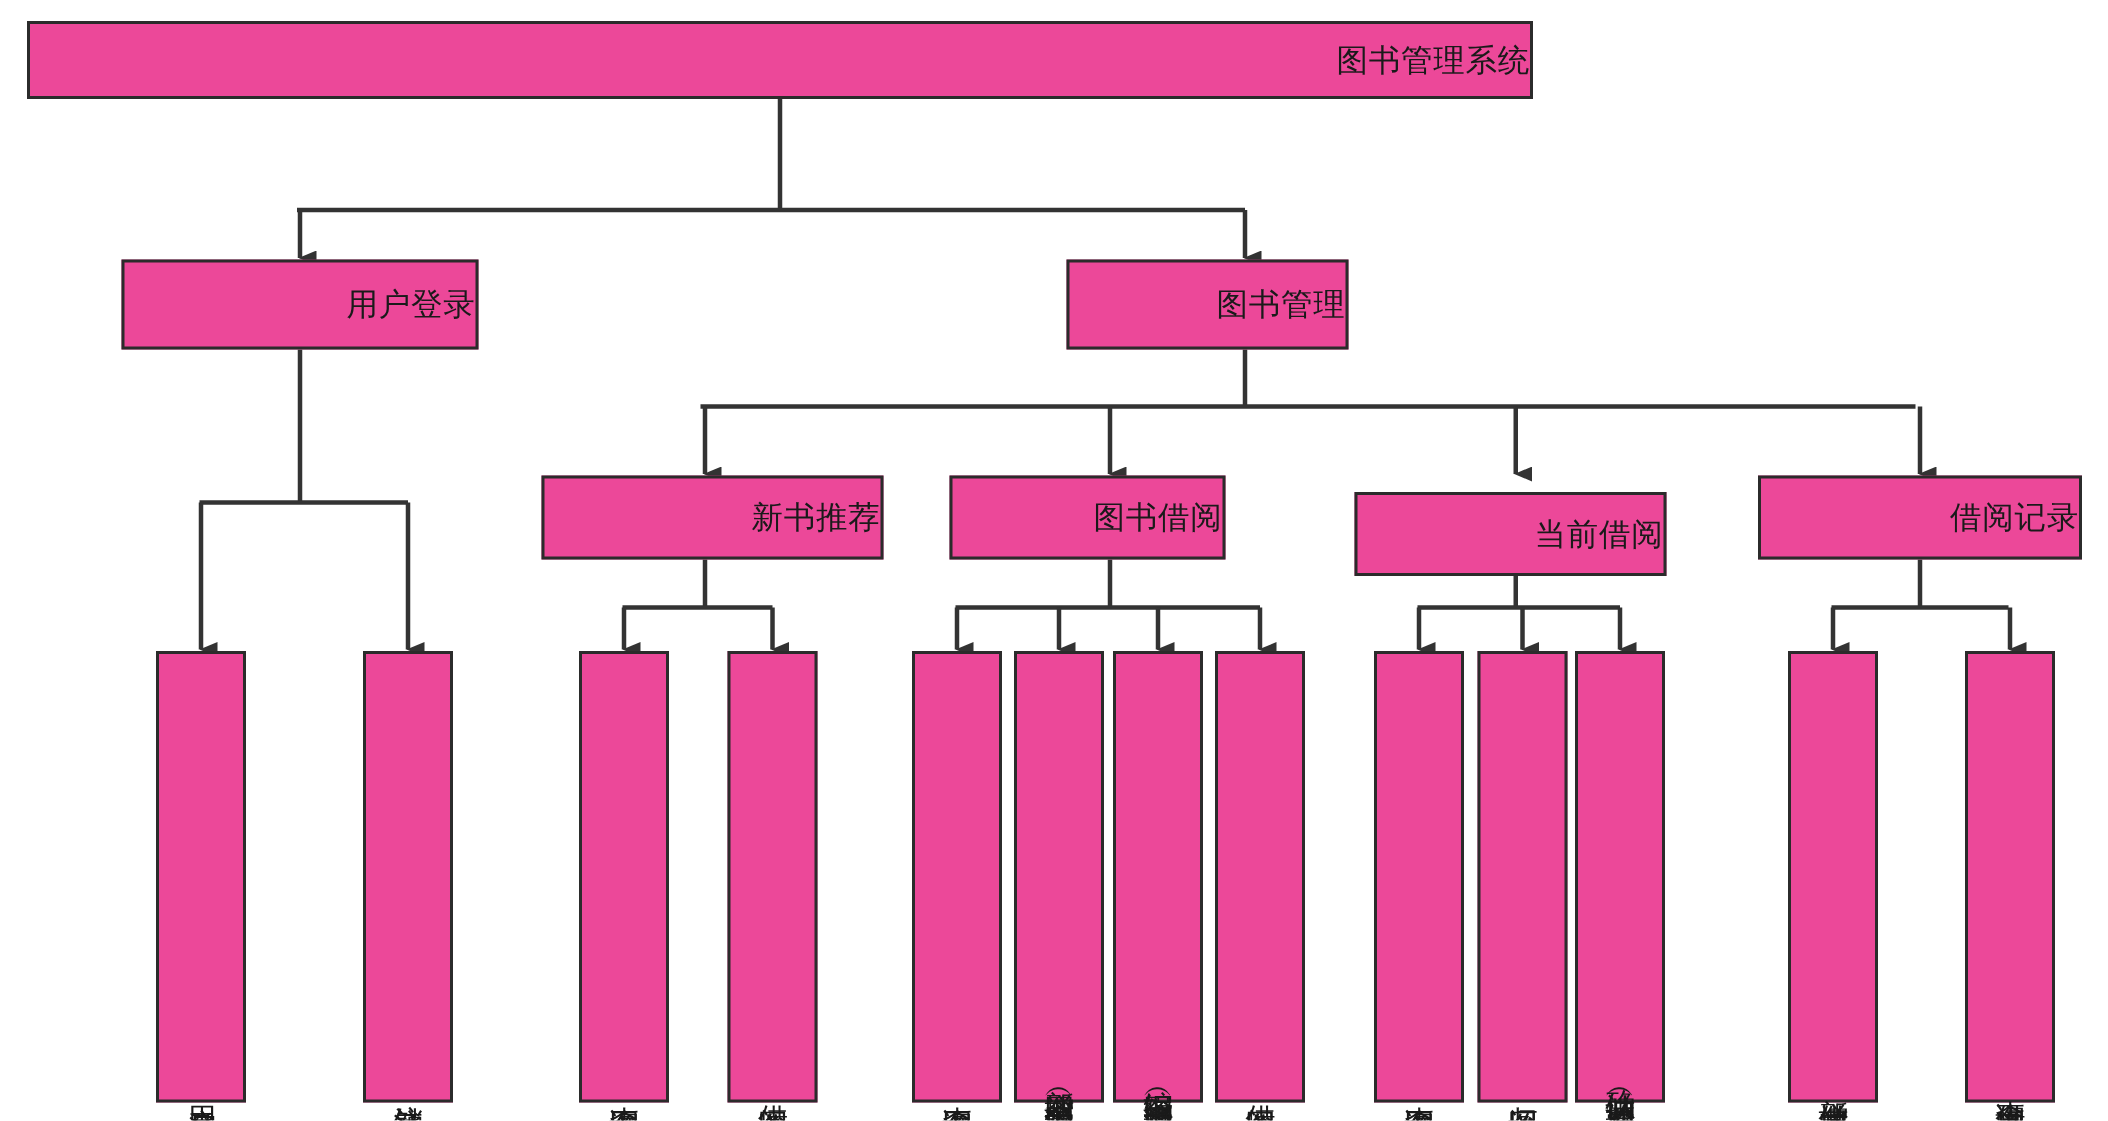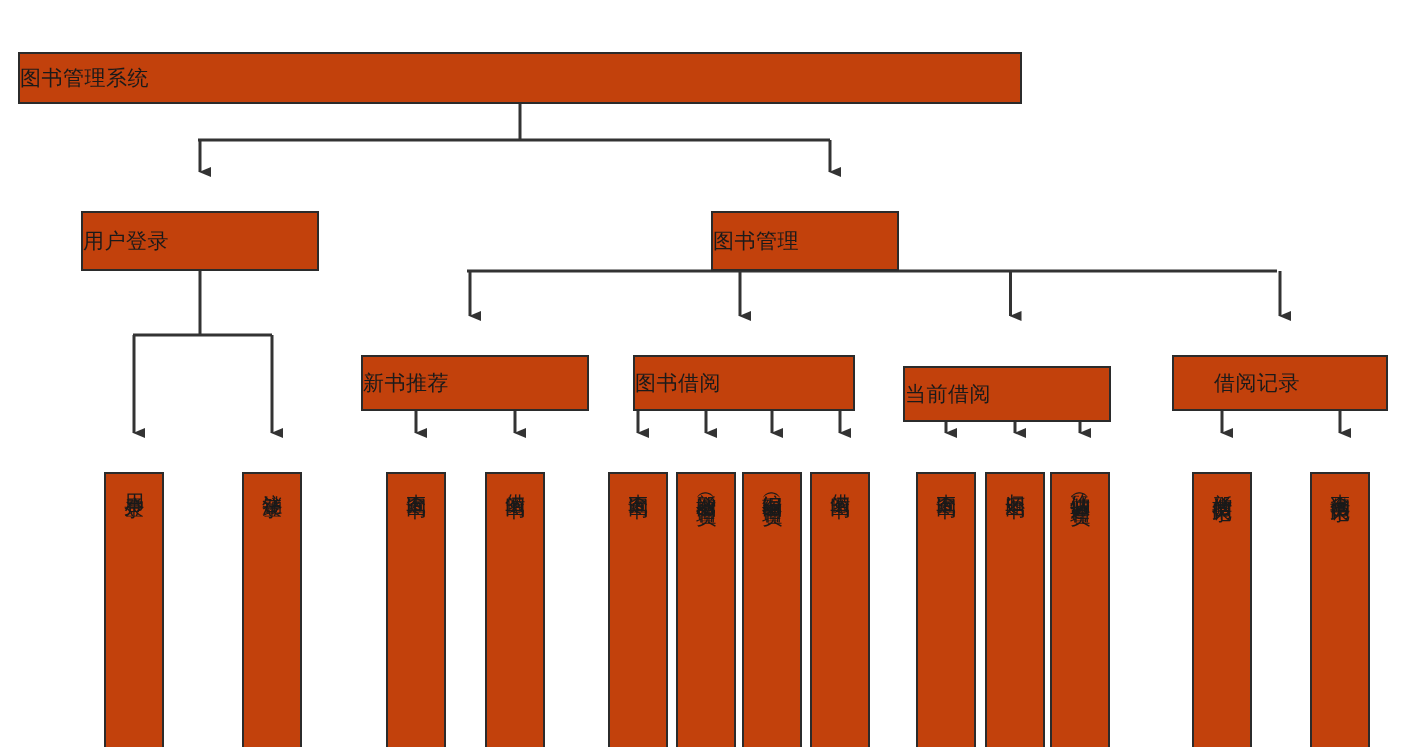--- a/index.html
+++ b/index.html
@@ -22,29 +22,28 @@
     left: 0;
     top: 0;
     width: 1405px;
     height: 747px;
     pointer-events: none;
   }
   .node {
     position: absolute;
     box-sizing: border-box;
     border: 2px solid #2b2b2b;
-    background: #c2410c;
+    background: #ec4899;
     display: flex;
     align-items: center;
-    justify-content: flex-start;
+    justify-content: flex-end;
     color: #1a1a1a;
     font-size: 21px;
     line-height: 1.18;
     letter-spacing: 0.5px;
-    margin-top: 38px;
   }
   .node.horiz {
     writing-mode: horizontal-tb;
   }
   .node.vert {
     writing-mode: vertical-rl;
     text-orientation: upright;
     letter-spacing: 2px;
     padding-top: 4px;
     padding-bottom: 4px;
@@ -121,21 +120,21 @@
       </div>
       <div class="node horiz" style="left: 81px; top: 173px; width: 238px; height: 60px;">
         <span class="label">用户登录</span>
       </div>
       <div class="node horiz" style="left: 711px; top: 173px; width: 188px; height: 60px;">
         <span class="label">图书管理</span>
       </div>
       <div class="node horiz" style="left: 361px; top: 317px; width: 228px; height: 56px;">
         <span class="label">新书推荐</span>
       </div>
-      <div class="node horiz" style="left: 633px; top: 317px; width: 222px; height: 56px;">
+      <div class="node horiz" style="left: 633px; top: 317px; width: 184px; height: 56px;">
         <span class="label">图书借阅</span>
       </div>
       <div class="node horiz" style="left: 903px; top: 328px; width: 208px; height: 56px;">
         <span class="label">当前借阅</span>
       </div>
       <div class="node horiz" style="left: 1172px; top: 317px; width: 216px; height: 56px; padding-left: 40px;">
         <span class="label">借阅记录</span>
       </div>
       <div class="node vert" style="left: 104px; top: 434px; width: 60px; height: 301px; font-size: 20px;">
         <span class="label">用户登录</span>

